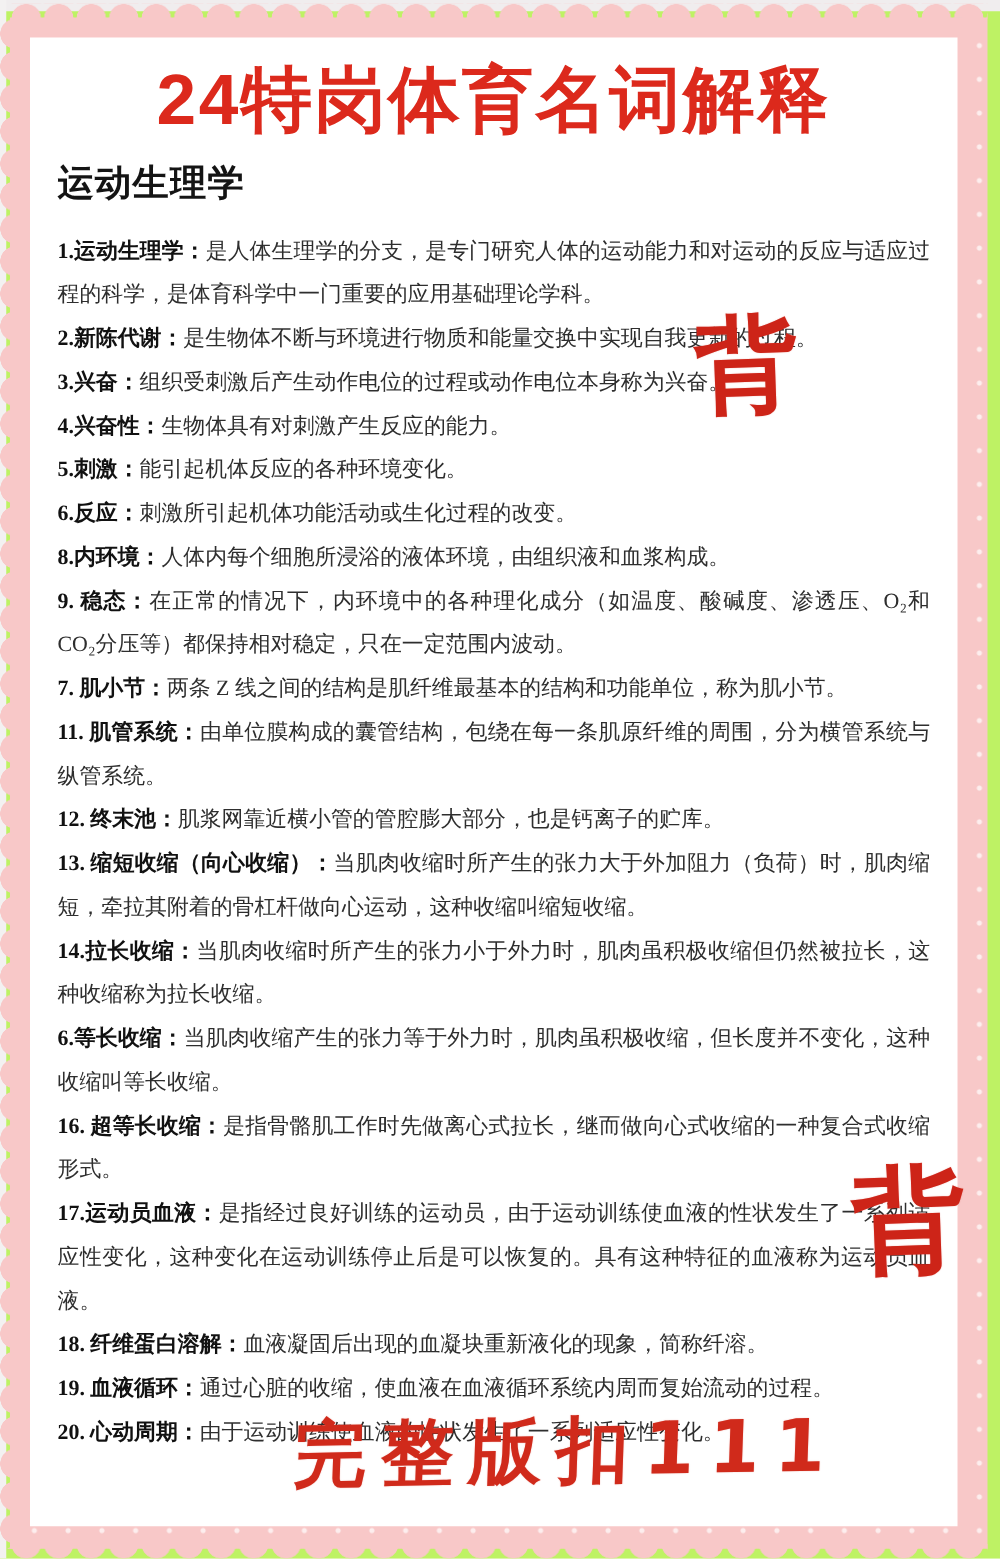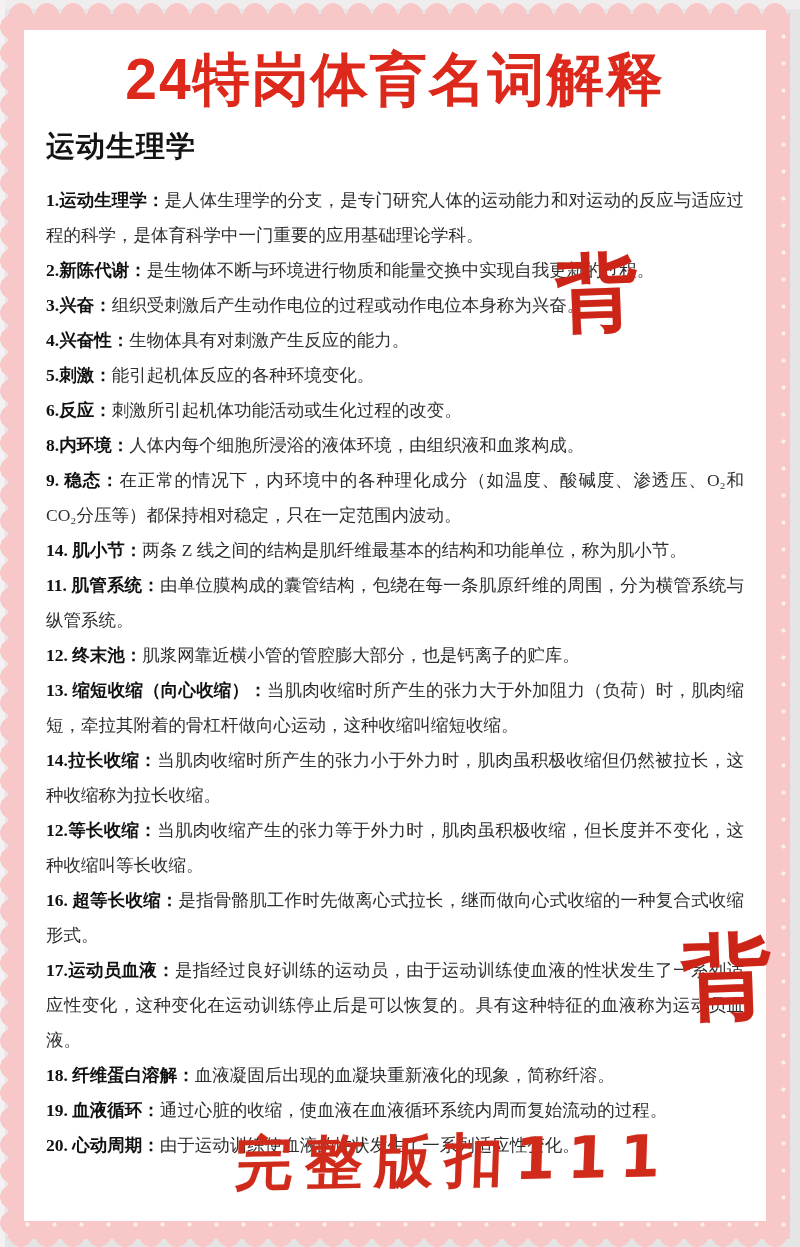--- a/index.html
+++ b/index.html
@@ -1,18 +1,18 @@
 <!DOCTYPE html>
 <html><head>
 <meta charset="utf-8">
 <style>
   html,body{margin:0;padding:0;background:#ffffff;}
   .photo{
     position:relative;width:800px;height:1247px;overflow:hidden;
-    background:#e5e5e5;
+    background:#bef264;
     font-family:"Liberation Serif","DejaVu Serif",serif;
   }
   .top-strip{position:absolute;top:0;left:0;right:0;height:9px;background:#f0edee;}
   .left-strip{position:absolute;top:0;left:0;bottom:0;width:5px;background:#f3f1f1;}
 
   
   .frame{
     position:absolute;left:8px;right:10px;top:14px;bottom:8px;
     background:#f8c8c8;
     background-image:radial-gradient(circle,#fdeeee 1.7px,rgba(255,255,255,0) 2.4px);
@@ -132,31 +132,31 @@
 
   <p class="term"><b class="term-label">5.刺激：</b><span class="term-def">能引起机体反应的各种环境变化。</span></p>
 
   <p class="term"><b class="term-label">6.反应：</b><span class="term-def">刺激所引起机体功能活动或生化过程的改变。</span></p>
 
 
   <p class="term"><b class="term-label">8.内环境：</b><span class="term-def">人体内每个细胞所浸浴的液体环境，由组织液和血浆构成。</span></p>
 
   <p class="term"><b class="term-label">9. 稳态：</b><span class="term-def">在正常的情况下，内环境中的各种理化成分（如温度、酸碱度、渗透压、O₂和 CO₂分压等）都保持相对稳定，只在一定范围内波动。</span></p>
 
-  <p class="term"><b class="term-label">14. 肌小节：</b><span class="term-def">两条 Z 线之间的结构是肌纤维最基本的结构和功能单位，称为肌小节。</span></p>
+  <p class="term"><b class="term-label">7. 肌小节：</b><span class="term-def">两条 Z 线之间的结构是肌纤维最基本的结构和功能单位，称为肌小节。</span></p>
 
   <p class="term"><b class="term-label">11. 肌管系统：</b><span class="term-def">由单位膜构成的囊管结构，包绕在每一条肌原纤维的周围，分为横管系统与纵管系统。</span></p>
 
   <p class="term"><b class="term-label">12. 终末池：</b><span class="term-def">肌浆网靠近横小管的管腔膨大部分，也是钙离子的贮库。</span></p>
 
   <p class="term"><b class="term-label">13. 缩短收缩（向心收缩）：</b><span class="term-def">当肌肉收缩时所产生的张力大于外加阻力（负荷）时，肌肉缩短，牵拉其附着的骨杠杆做向心运动，这种收缩叫缩短收缩。</span></p>
 
   <p class="term"><b class="term-label">14.拉长收缩：</b><span class="term-def">当肌肉收缩时所产生的张力小于外力时，肌肉虽积极收缩但仍然被拉长，这种收缩称为拉长收缩。</span></p>
 
-  <p class="term"><b class="term-label">12.等长收缩：</b><span class="term-def">当肌肉收缩产生的张力等于外力时，肌肉虽积极收缩，但长度并不变化，这种收缩叫等长收缩。</span></p>
+  <p class="term"><b class="term-label">6.等长收缩：</b><span class="term-def">当肌肉收缩产生的张力等于外力时，肌肉虽积极收缩，但长度并不变化，这种收缩叫等长收缩。</span></p>
 
   <p class="term"><b class="term-label">16. 超等长收缩：</b><span class="term-def">是指骨骼肌工作时先做离心式拉长，继而做向心式收缩的一种复合式收缩形式。</span></p>
 
   <p class="term"><b class="term-label">17.运动员血液：</b><span class="term-def">是指经过良好训练的运动员，由于运动训练使血液的性状发生了一系列适应性变化，这种变化在运动训练停止后是可以恢复的。具有这种特征的血液称为运动员血液。</span></p>
 
   <p class="term"><b class="term-label">18. 纤维蛋白溶解：</b><span class="term-def">血液凝固后出现的血凝块重新液化的现象，简称纤溶。</span></p>
 
   <p class="term"><b class="term-label">19. 血液循环：</b><span class="term-def">通过心脏的收缩，使血液在血液循环系统内周而复始流动的过程。</span></p>
 
   <p class="term"><b class="term-label">20. 心动周期：</b><span class="term-def">由于运动训练使血液的性状发生了一系列适应性变化。</span></p>

